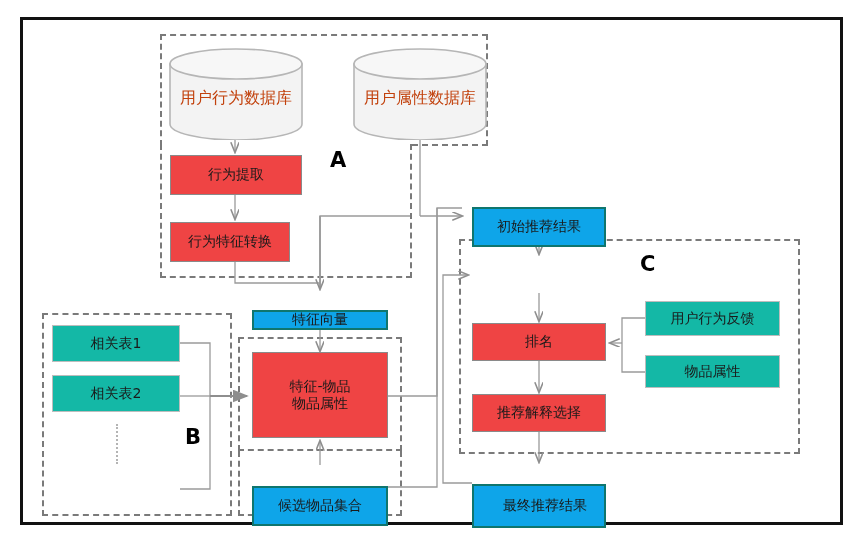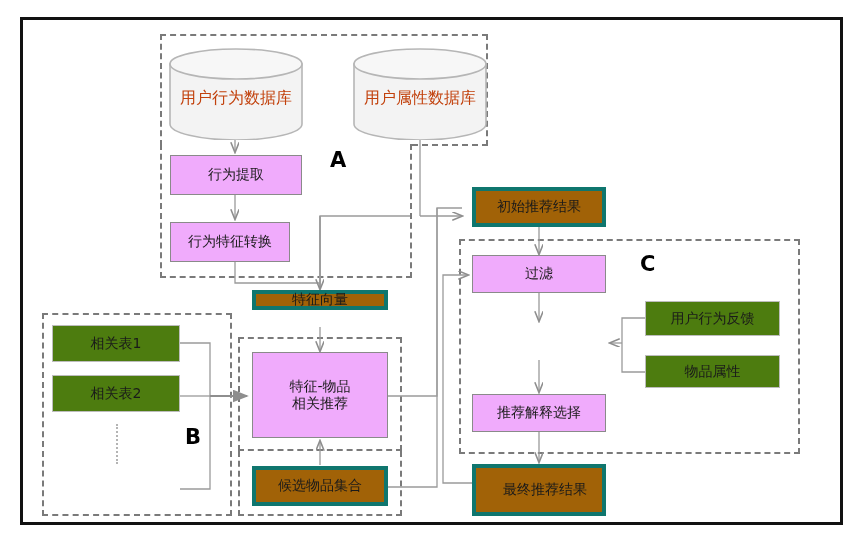--- a/index.html
+++ b/index.html
@@ -61,29 +61,30 @@
     justify-content: center;
     text-align: center;
     font-size: 14px;
     color: #1a1a1a;
     line-height: 1.25;
     border: 1px solid #9c9c9c;
     background: #efefef;
     font-family: "DejaVu Sans", "Liberation Sans", sans-serif;
   }
   .node.light {
-    background: #a16207;
-    border: 4px solid #0f766e;
+    background: #0ea5e9;
+    border: 2px solid #0f766e;
+    margin-top: 20px;
   }
   .node.lighter {
-    background: #4d7c0f;
+    background: #14b8a6;
     border: 1px solid #bdbdbd;
   }
   .node.dark {
-    background: #f0abfc;
+    background: #ef4444;
     border: 1px solid #8a8a8a;
   }
   .node .label {
     display: block;
     white-space: pre-line;
   }
   
   .cylinder {
     position: absolute;
   }
@@ -206,21 +207,21 @@
   <div class="node dark" style="left:170px; top:222px; width:120px; height:40px;">
     <span class="label">行为特征转换</span>
   </div>
 
   <div class="node light" style="left:252px; top:290px; width:136px; height:20px;">
     <span class="label">特征向量</span>
   </div>
 
   <div class="node dark" style="left:252px; top:352px; width:136px; height:86px;">
     <span class="label">特征-物品
-相关推荐</span>
+物品属性</span>
   </div>
 
   <div class="node light" style="left:252px; top:466px; width:136px; height:40px;">
     <span class="label">候选物品集合</span>
   </div>
 
   <div class="node lighter" style="left:52px; top:325px; width:128px; height:37px;">
     <span class="label">相关表1</span>
   </div>
 
@@ -228,30 +229,30 @@
     <span class="label">相关表2</span>
   </div>
 
   <div class="vdots" style="left:116px; top:424px; height:40px;"></div>
 
 
   <div class="node light" style="left:472px; top:187px; width:134px; height:40px;">
     <span class="label">初始推荐结果</span>
   </div>
 
-  <div class="node dark" style="left:472px; top:255px; width:134px; height:38px;">
-    <span class="label">过滤</span>
-  </div>
-
+
+  <div class="node dark" style="left:472px; top:323px; width:134px; height:38px;">
+    <span class="label">排名</span>
+  </div>
 
   <div class="node dark" style="left:472px; top:394px; width:134px; height:38px;">
     <span class="label">推荐解释选择</span>
   </div>
 
-  <div class="node light" style="left:472px; top:464px; width:134px; height:52px;padding-left:12px;">
+  <div class="node light" style="left:472px; top:464px; width:134px; height:44px;padding-left:12px;">
     <span class="label">最终推荐结果</span>
   </div>
 
   <div class="node lighter" style="left:645px; top:301px; width:135px; height:35px;">
     <span class="label">用户行为反馈</span>
   </div>
 
   <div class="node lighter" style="left:645px; top:355px; width:135px; height:33px;">
     <span class="label">物品属性</span>
   </div>

